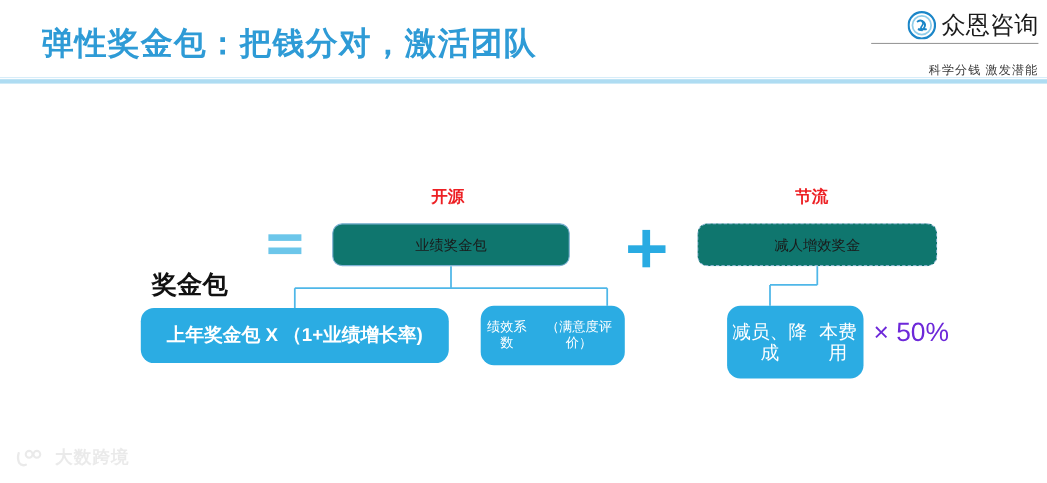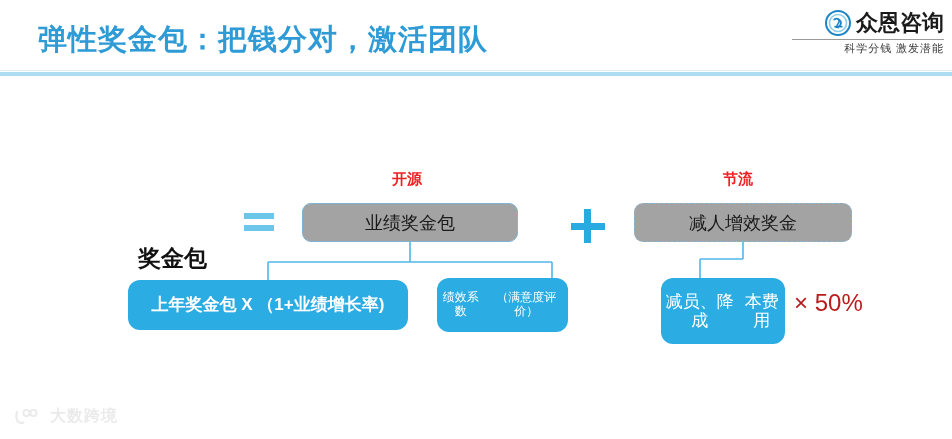--- a/index.html
+++ b/index.html
@@ -60,33 +60,33 @@
     justify-content: flex-end;
     gap: 5px;
   }
   #logo-mark {
     width: 26px;
     height: 26px;
     flex: 0 0 26px;
   }
   #logo-name {
     font-size: 22px;
-    font-weight: bold;
+    font-weight: normal;
     color: #1a1a1a;
     letter-spacing: 0px;
     line-height: 1;
   }
   #logo-divider {
     margin-top: 3px;
     height: 1px;
     background: #9a9a9a;
     width: 100%;
   }
   #logo-tagline {
-    margin-top: 1px;
+    margin-top: 16px;
     font-size: 11px;
     color: #3a3a3a;
     font-family: "Liberation Serif", "DejaVu Serif", serif;
     letter-spacing: 1px;
   }
 
   
   #diagram {
     position: absolute;
     left: 0;
@@ -155,27 +155,27 @@
   #plus-sign .bar-v {
     position: absolute;
     left: 13px; top: 0;
     width: 7px; height: 34px;
     background: #29ABE2;
   }
 
   
   .box-top {
     position: absolute;
-    background: #a3a3a3;
+    background: #0f766e;
     border: 1px solid #7FB2D4;
     border-radius: 9px;
     display: flex;
     align-items: center;
     justify-content: center;
-    font-size: 18px;
+    font-size: 13px;
     color: #1a1a1a;
     box-sizing: border-box;
     text-align: center;
   }
   .box-top.dashed {
     border-style: dashed;
     border-color: #8AB4D0;
   }
   #box-perf-pool {
     left: 302px; top: 203px; width: 216px; height: 39px;
@@ -210,21 +210,21 @@
   #box-reduction {
     left: 661px; top: 278px; width: 124px; height: 66px;
     font-size: 17px;
   }
 
   #multiplier {
     position: absolute;
     left: 794px;
     top: 289px;
     font-size: 24px;
-    color: #b91c1c;
+    color: #6d28d9;
     white-space: nowrap;
   }
 
   
   #watermark {
     position: absolute;
     left: 14px;
     bottom: 12px;
     display: flex;
     align-items: center;

